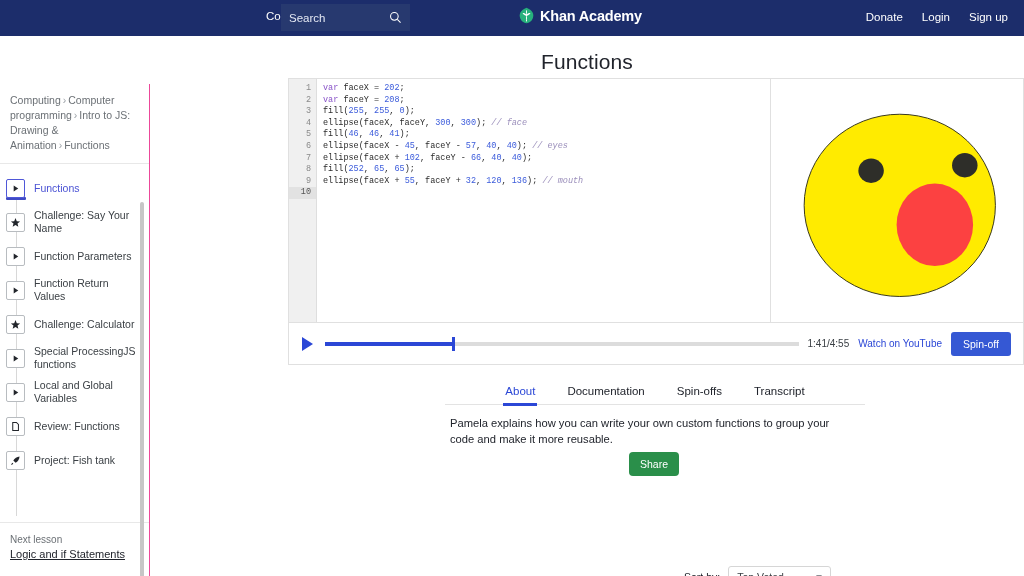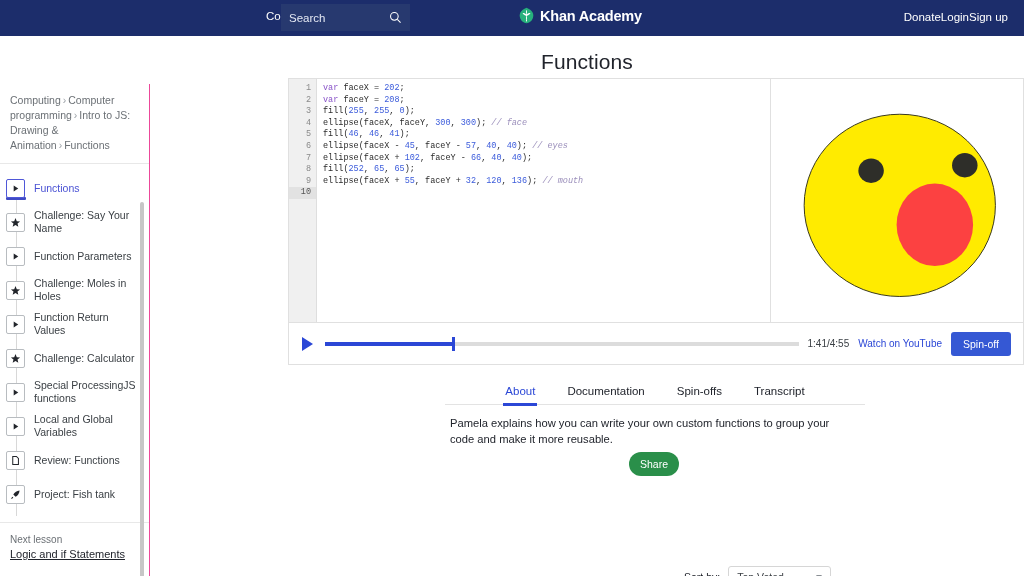--- a/index.html
+++ b/index.html
@@ -46,21 +46,21 @@
     display: flex; align-items: center; gap: 5px;
     cursor: pointer;
   }
   .leaf-ico { width: 17px; height: 17px; }
   .hdr-logo-text {
     color: #ffffff; font-size: 14.5px; font-weight: bold;
     letter-spacing: -0.2px;
   }
   .hdr-right {
     position: absolute; right: 16px; top: 11px;
-    display: flex; align-items: center; 
+    display: flex; align-items: center; gap: 19px;
   }
   .hdr-right a {
     color: #ffffff; font-size: 11.5px;
     text-decoration: none; cursor: pointer;
   }
 
   
   .body-wrap { display: flex; width: 1024px; height: 540px; }
 
   
@@ -301,21 +301,21 @@
     line-height: 15.5px;
     color: #21242c;
   }
 
   .share-btn {
     position: absolute;
     left: 479px; top: 416px;
     background: #2a8f4a; color: #ffffff;
     font-size: 10.5px;
     padding: 6px 11px;
-    border: none; border-radius: 12px;
+    border: none; border-radius: 4px;
     cursor: pointer;
     font-family: "Liberation Sans", sans-serif;
   }
 
   .created-by {
     position: absolute;
     left: 295px; top: 457px;
     width: 420px;
     text-align: center;
     font-size: 10.8px;
@@ -416,28 +416,20 @@
 
       <div class="nav-item">
         <span class="nav-ico">
           <svg width="11" height="11" viewBox="0 0 12 12">
               <polygon points="4,2.6 9,6 4,9.4" fill="#22252b"></polygon>
             </svg>
         </span>
         <span class="nav-label">Function Parameters</span>
       </div>
 
-      <div class="nav-item">
-        <span class="nav-ico">
-          <svg width="11" height="11" viewBox="0 0 12 12">
-              <polygon points="6,1.2 7.4,4.5 11,4.8 8.2,7.1 9.1,10.6 6,8.7 2.9,10.6 3.8,7.1 1,4.8 4.6,4.5" fill="#22252b"></polygon>
-            </svg>
-        </span>
-        <span class="nav-label">Challenge: Moles in Holes</span>
-      </div>
 
       <div class="nav-item">
         <span class="nav-ico">
           <svg width="11" height="11" viewBox="0 0 12 12">
               <polygon points="4,2.6 9,6 4,9.4" fill="#22252b"></polygon>
             </svg>
         </span>
         <span class="nav-label">Function Return Values</span>
       </div>
 

